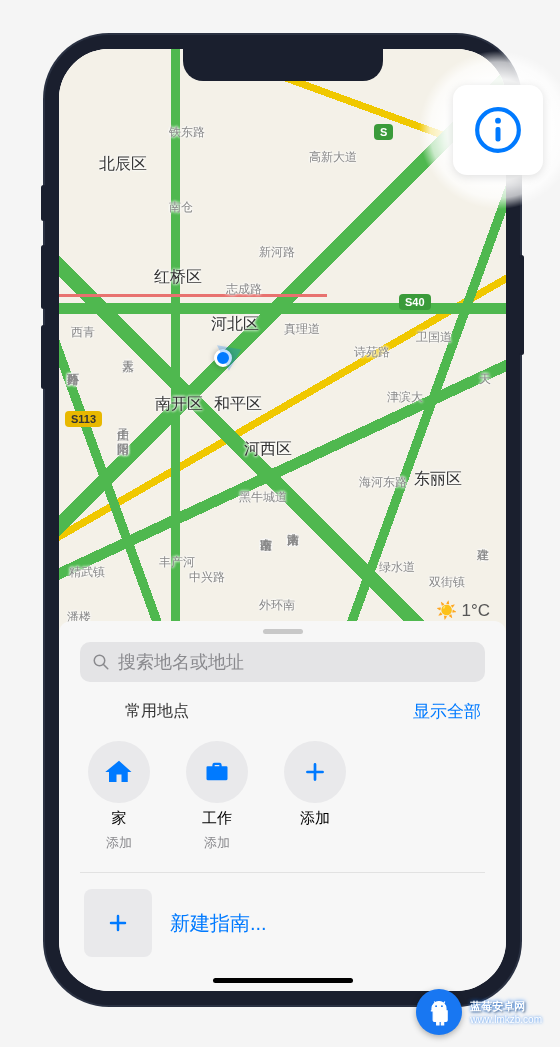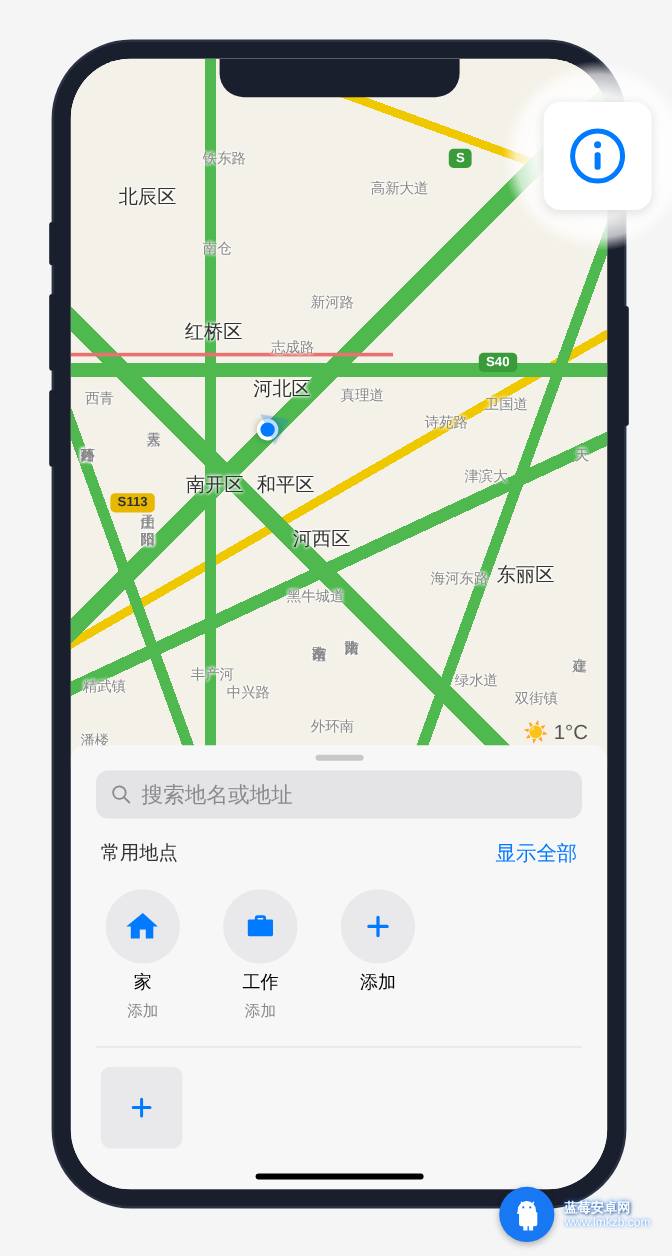--- a/index.html
+++ b/index.html
@@ -108,21 +108,21 @@
     }
     .road-shield {
       position: absolute;
       padding: 2px 6px;
       border-radius: 4px;
       font-size: 11px;
       font-weight: 700;
       color: #fff;
     }
     .shield-green { background: #3a9b3a; }
-    .shield-yellow { background: #e8b800; color: #333; margin-left: 27px; }
+    .shield-yellow { background: #e8b800; color: #333; }
     
     .weather {
       position: absolute;
       bottom: 18px; right: 16px;
       display: flex; align-items: center; gap: 4px;
       font-size: 17px; color: #555;
     }
     
     .info-callout {
       position: absolute;
@@ -171,20 +171,21 @@
       padding: 0 12px;
       gap: 8px;
     }
     .search-ph { color: #8a8a8e; font-size: 18px; }
     
     .section-row {
       display: flex;
       justify-content: space-between;
       align-items: center;
       padding: 18px 4px 10px;
+      margin-left: 41px;
     }
     .section-title { font-size: 16px; color: #333; }
     .section-link { font-size: 17px; color: #007aff; }
     
     .fav-row {
       display: flex;
       gap: 28px;
       padding: 8px 4px 20px;
       border-bottom: 1px solid #e2e2e2;
     }
@@ -276,21 +277,21 @@
       <span class="map-label" style="top:105px;left:40px">北辰区</span>
       <span class="map-label" style="top:218px;left:95px">红桥区</span>
       <span class="map-label" style="top:265px;left:152px">河北区</span>
       <span class="map-label" style="top:345px;left:96px">南开区</span>
       <span class="map-label" style="top:345px;left:155px">和平区</span>
       <span class="map-label" style="top:390px;left:185px">河西区</span>
       <span class="map-label" style="top:420px;left:355px">东丽区</span>
 
       <span class="map-label small" style="top:275px;left:12px">西青</span>
       <span class="map-label small" style="top:272px;left:225px">真理道</span>
-      <span class="map-label small" style="top:280px;left:345px">卫国道</span>
+      <span class="map-label small" style="top:280px;left:357px">卫国道</span>
       <span class="map-label small" style="top:340px;left:328px">津滨大</span>
       <span class="map-label small" style="top:425px;left:300px">海河东路</span>
       <span class="map-label small" style="top:440px;left:180px">黑牛城道</span>
       <span class="map-label small" style="top:505px;left:100px">丰产河</span>
       <span class="map-label small" style="top:515px;left:10px">精武镇</span>
       <span class="map-label small" style="top:520px;left:130px">中兴路</span>
       <span class="map-label small" style="top:302px;left:60px;writing-mode:vertical-rl">天嘉</span>
       <span class="map-label small" style="top:525px;left:370px">双街镇</span>
       <span class="map-label small" style="top:100px;left:250px">高新大道</span>
       <span class="map-label small" style="top:232px;left:167px">志成路</span>
@@ -368,20 +369,21 @@
         </div>
       </div>
 
 
       <div class="guide-row">
         <div class="guide-thumb">
           <svg width="24" height="24" viewBox="0 0 24 24">
               <path fill="none" stroke="#007aff" stroke-width="2.5" stroke-linecap="round" d="M12 5v14M5 12h14"></path>
             </svg>
         </div>
+        <span class="guide-text">新建指南...</span>
       </div>
     </div>
 
     <div class="home-indicator"></div>
   </div>
 </div>
 
 <div class="info-callout">
   <div class="info-callout-bg"></div>
   <div class="info-btn-large">

